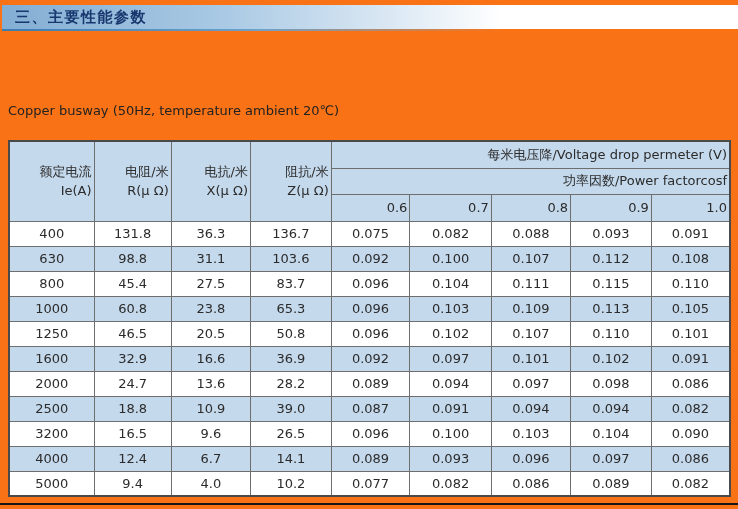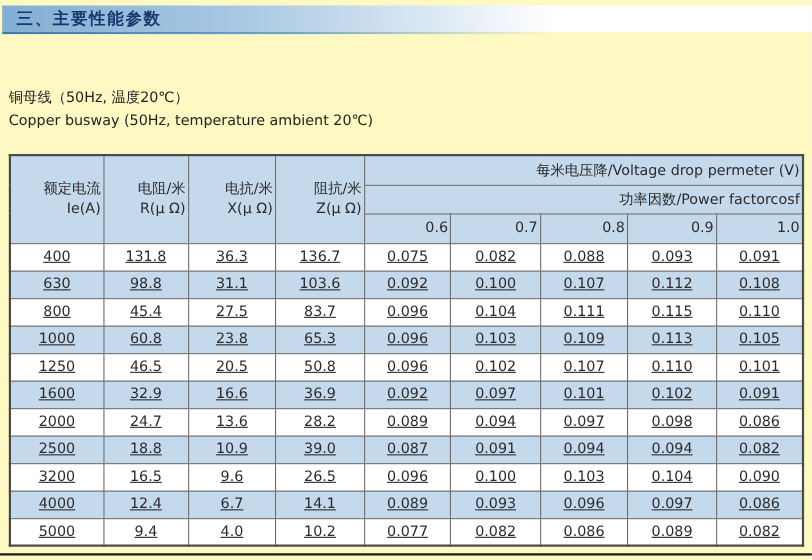--- a/index.html
+++ b/index.html
@@ -2,21 +2,21 @@
 <html><head>
 <meta charset="utf-8">
 <style>
   * { box-sizing: border-box; margin: 0; padding: 0; }
   html, body { background: #ffffff; }
   body {
     width: 738px; height: 509px;
     font-family: "DejaVu Sans", "Liberation Sans", sans-serif;
     position: relative; overflow: hidden;
   }
-  .page { position: absolute; inset: 0; background: #fef9c3; }
+  .page { position: absolute; inset: 0; background: #f97316; }
 
   
   .title-bar {
     position: absolute; top: 5px; left: 2px; right: 0; height: 24px;
     background: linear-gradient(to right, #83aed3 0%, #a9c9e4 30%, #d9e7f3 52%, #ffffff 68%);
   }
   .title-bar .title-text {
     display: block; line-height: 24px; padding-left: 13px;
     font-size: 15px; font-weight: bold; color: #17376e; letter-spacing: 1.5px;
   }
@@ -40,40 +40,39 @@
     border: 1px solid #6e6e6e;
     text-align: center; vertical-align: middle;
     font-weight: normal;
     padding: 0 2px;
   }
   table.params thead th { background: #c5d9ec; text-align: right; }
   .hdr-two-line { line-height: 19px; padding-top: 2px; padding-bottom: 2px; }
   tr.hrow-span  { height: 27px; }
   tr.hrow-pf    { height: 26px; margin-left: 24px; }
   tr.hrow-vals  { height: 27px; padding-left: 12px; }
-  table.params tbody tr { height: 25px; background: #ffffff; text-decoration: underline; }
+  table.params tbody tr { height: 25px; background: #ffffff; }
   table.params tbody tr.alt { background: #c5d9ec; }
 
   
   .bottom-rule {
     position: absolute; top: 503px; left: 0; width: 738px; height: 2px;
     background: #161616;
   }
 </style>
 </head>
 <body>
 
 <div class="page">
 
   <div class="title-bar">
     <span class="title-text">三、主要性能参数</span>
   </div>
   <div class="title-underline"></div>
 
-  <div class="subtitle-zh">铜母线（50Hz, 温度20℃）</div>
   <div class="subtitle-en">Copper busway (50Hz, temperature ambient 20℃)</div>
 
   <table class="params">
     <colgroup>
       <col style="width:11.8%">
         <col style="width:10.7%">
         <col style="width:11.0%">
         <col style="width:11.2%">
       <col style="width:10.9%">
         <col style="width:11.3%">

